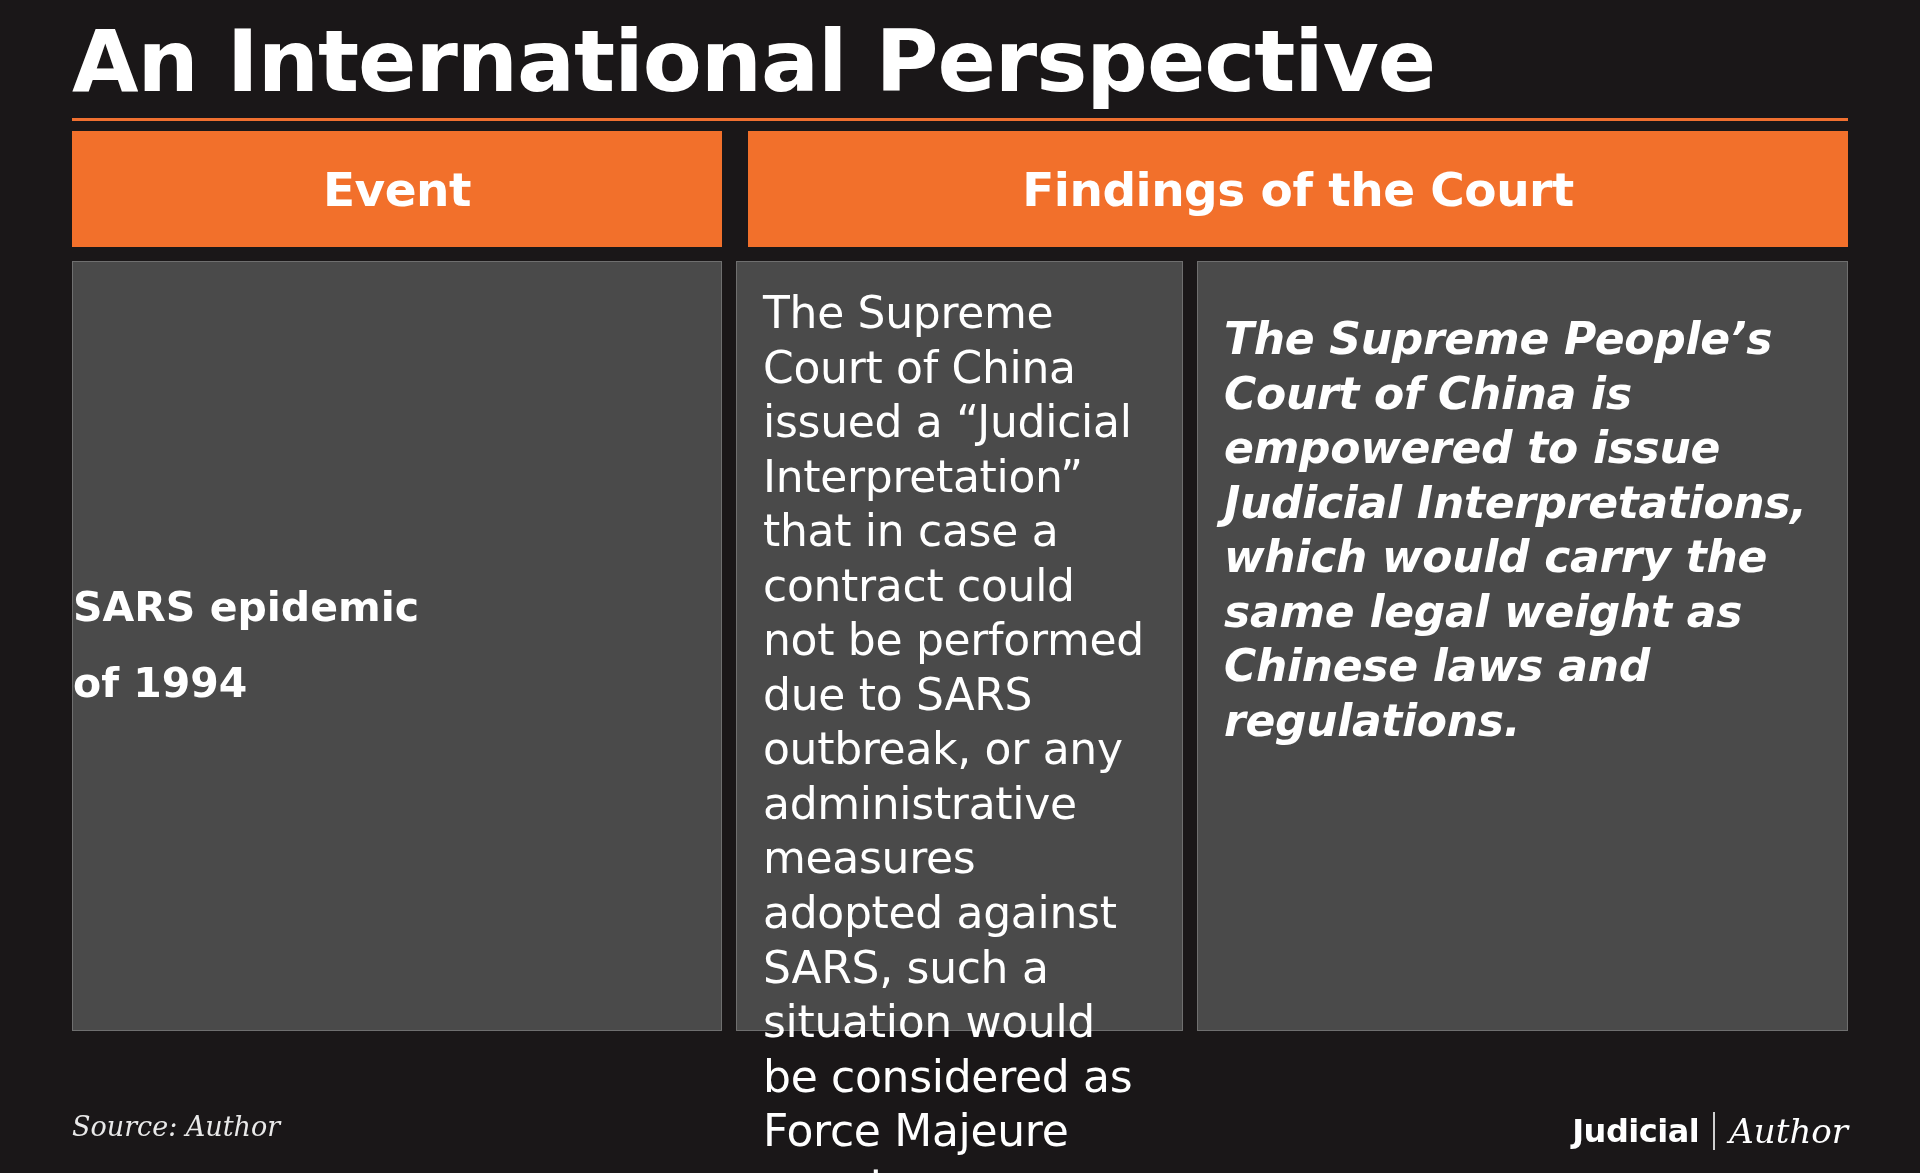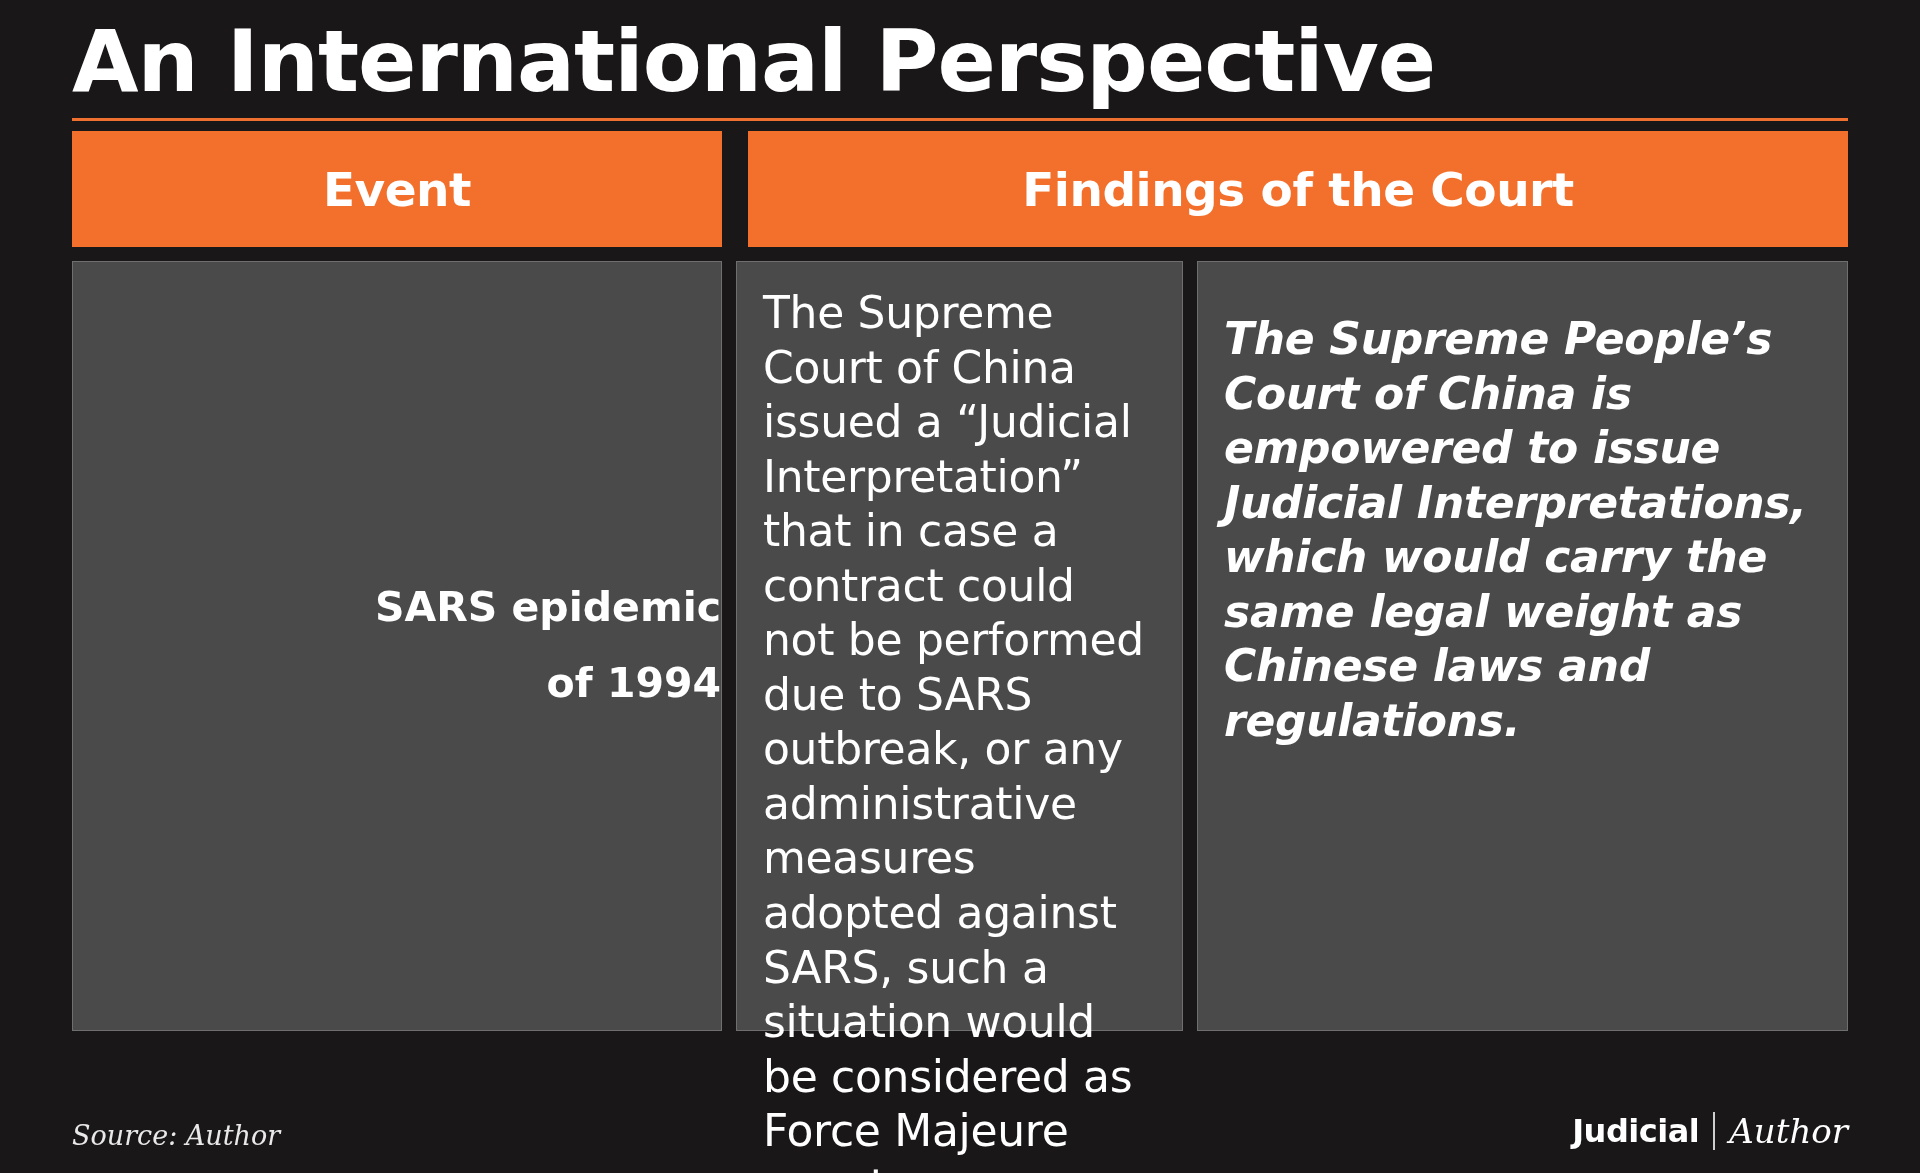--- a/index.html
+++ b/index.html
@@ -71,21 +71,21 @@
     gap: 14px;
     margin-top: 14px;
     height: 770px;
   }
   .event-cell {
     background: #4a4a4a;
     border: 1px solid #6f6f6f;
     box-sizing: border-box;
     display: flex;
     flex-direction: column;
-    align-items: flex-end;
+    align-items: flex-start;
     justify-content: center;
     text-align: center;
     font-family: "DejaVu Sans", sans-serif;
     font-weight: 700;
     font-size: 41px;
     line-height: 1.85;
     color: #ffffff;
   }
   .findings-col {
     display: flex;
@@ -112,21 +112,21 @@
     flex: 1 1 auto;
     font-family: "DejaVu Sans", sans-serif;
     font-style: italic;
     font-weight: 700;
     letter-spacing: -0.3px;
     padding-top: 50px;
   }
   .footer {
     margin-top: auto;
     display: flex;
-    align-items: flex-end;
+    align-items: flex-start;
     justify-content: space-between;
     padding-bottom: 22px;
     padding-top: 16px;
     gap: 36px;
   }
   .source {
     font-family: "DejaVu Serif", serif;
     font-style: italic;
     font-size: 27px;
     color: #e9e9e9;

